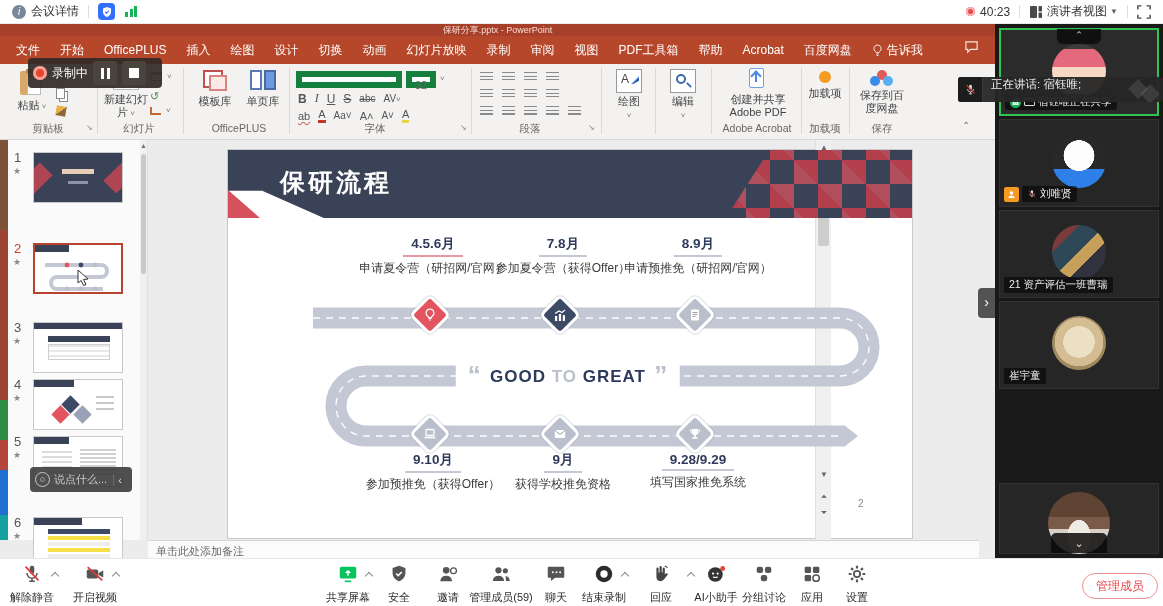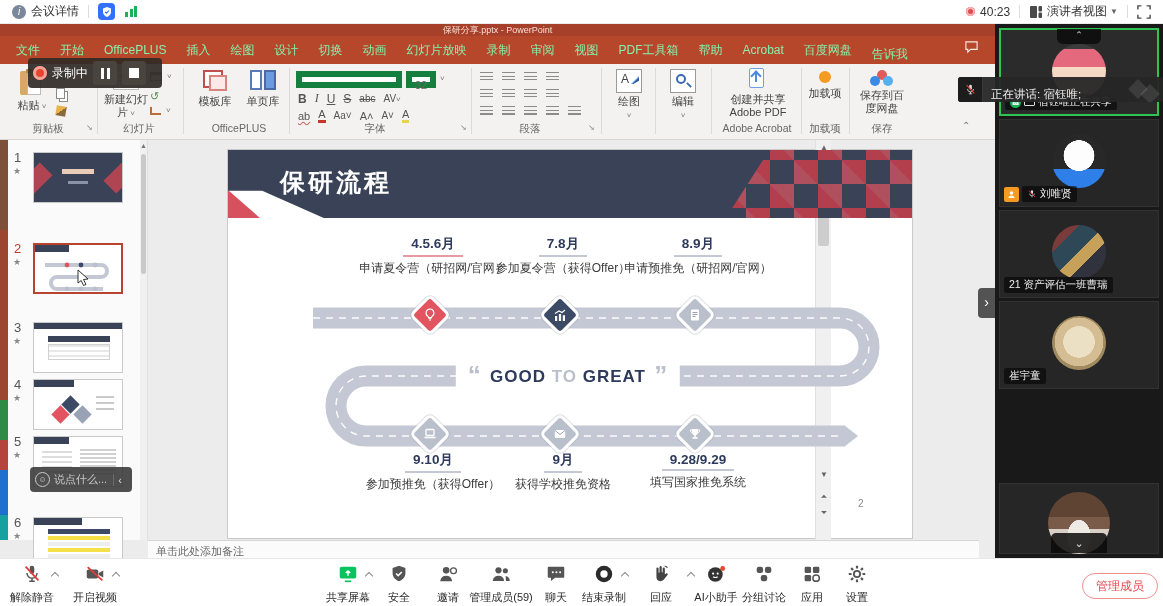--- a/index.html
+++ b/index.html
@@ -7,21 +7,21 @@
   #screen{position:relative;width:1163px;height:606px;background:#fff;overflow:hidden;}
   .abs{position:absolute;}
   .flex{display:flex;align-items:center;}
   
   #topbar{left:0;top:0;width:1163px;height:24px;background:#fff;border-bottom:1px solid #ececec;z-index:40;}
   .tb-div{width:1px;height:13px;background:#ddd;margin:0 9px;}
   
   #ppt{left:0;top:24px;width:995px;height:534px;background:#f3f2f1;}
   #ppt-titlebar{left:0;top:0;width:995px;height:12px;background:#a6402a;color:#f7ddd4;font-size:9px;line-height:12px;text-align:center;overflow:hidden;}
   #ppt-tabs{left:0;top:12px;width:995px;height:28px;background:#b7472a;display:flex;align-items:stretch;padding-left:6px;}
-  .tab{color:#86efac;font-size:12px;padding:0 10px;line-height:28px;white-space:nowrap;}
+  .tab{color:#ffffff;font-size:12px;padding:0 10px;line-height:28px;white-space:nowrap;}
   #ribbon{left:0;top:40px;width:995px;height:76px;background:#f3f2f1;border-bottom:1px solid #d8d6d4;font-size:11px;color:#444;}
   .rdiv{position:absolute;top:4px;width:1px;height:66px;background:#dcdad8;}
   .glabel{position:absolute;top:58px;font-size:10.5px;color:#696764;text-align:center;}
   .bigbtn{position:absolute;top:3px;text-align:center;font-size:11px;color:#444;line-height:1.15;}
   .exp{position:absolute;top:59px;font-size:8px;color:#888;}
   .minirow{position:absolute;display:flex;gap:5px;align-items:center;}
   .pgi{width:13px;height:9px;background:repeating-linear-gradient(#8b8b8b 0 1.3px,transparent 1.3px 3.6px);}
   .sunken{background:#fff;border:6px solid #15803d;}
   
   #recbar{left:28px;top:34px;width:134px;height:30px;background:rgba(48,42,38,.92);border-radius:4px;z-index:30;display:flex;align-items:center;padding:0 5px;gap:5px;}
@@ -59,21 +59,21 @@
   .tile{position:absolute;left:4px;width:160px;background:#262626;border:1px solid #323232;}
   .avatar{position:absolute;left:50%;top:14px;transform:translateX(-50%);width:54px;height:54px;border-radius:50%;}
   .plabel{position:absolute;bottom:4px;display:flex;align-items:center;gap:3px;background:rgba(0,0,0,.55);border-radius:2px;padding:1px 5px;color:#f0f0f0;font-size:10.5px;white-space:nowrap;max-width:150px;overflow:hidden;}
   
   #btoolbar{left:0;top:558px;width:1163px;height:48px;background:#fff;border-top:1px solid #e8e8e8;z-index:50;}
   .titem{position:absolute;transform:translateX(-50%);text-align:center;width:max-content;}
   .titem .lbl{font-size:11px;color:#2b2b2b;margin-top:1px;}
   .chev{display:inline-block;width:6px;height:6px;border-left:1.5px solid #8a8a8a;border-top:1.5px solid #8a8a8a;transform:rotate(45deg);}
   #endmeeting{position:absolute;left:1082px;top:14px;width:76px;height:26px;border:1px solid #f0908f;border-radius:14px;color:#e5484d;font-size:12px;background:#fff;text-align:center;line-height:24px;}
   
-  #speaking{left:958px;top:77px;width:205px;height:25px;background:rgba(38,38,38,.95);border-radius:3px;display:flex;align-items:flex-end;z-index:45;overflow:hidden;}
+  #speaking{left:958px;top:77px;width:205px;height:25px;background:rgba(38,38,38,.95);border-radius:3px;display:flex;align-items:flex-start;z-index:45;overflow:hidden;}
   #chatov{left:30px;top:467px;width:102px;height:25px;background:rgba(55,55,55,.88);border-radius:4px;display:flex;align-items:center;padding:0 5px;gap:4px;z-index:35;color:#c9c9c9;}
   .wm{position:absolute;width:14px;height:14px;background:rgba(255,255,255,.10);transform:rotate(45deg);}
 </style>
 </head>
 <body>
 
 <div id="screen">
 
   <div id="ppt" class="abs">
     <div id="ppt-titlebar" class="abs">
@@ -89,21 +89,21 @@
       <span class="tab">切换</span>
       <span class="tab">动画</span>
       <span class="tab">幻灯片放映</span>
       <span class="tab">录制</span>
       <span class="tab">审阅</span>
       <span class="tab">视图</span>
       <span class="tab">PDF工具箱</span>
       <span class="tab">帮助</span>
       <span class="tab">Acrobat</span>
       <span class="tab">百度网盘</span>
-      <span class="tab flex" style="gap:4px;flex-direction:column;">
+      <span class="tab flex" style="gap:4px;">
         <svg width="11" height="13" viewBox="0 0 11 13">
             <path d="M5.5 1a3.6 3.6 0 0 1 2 6.6c-.4.3-.6.7-.6 1H4.1c0-.3-.2-.7-.6-1A3.6 3.6 0 0 1 5.5 1z" fill="none" stroke="#f6e9e4" stroke-width="1"></path>
             <path d="M4.2 10h2.6M4.6 11.5h1.8" stroke="#f6e9e4"></path>
           </svg>
         <span>告诉我</span>
       </span>
       <span class="tab" style="margin-left:auto;margin-right:6px;">
         <svg width="15" height="14" viewBox="0 0 16 15">
             <path d="M2 2h12v8H7l-3 3v-3H2z" fill="none" stroke="#f6e9e4" stroke-width="1.2"></path>
           </svg>

